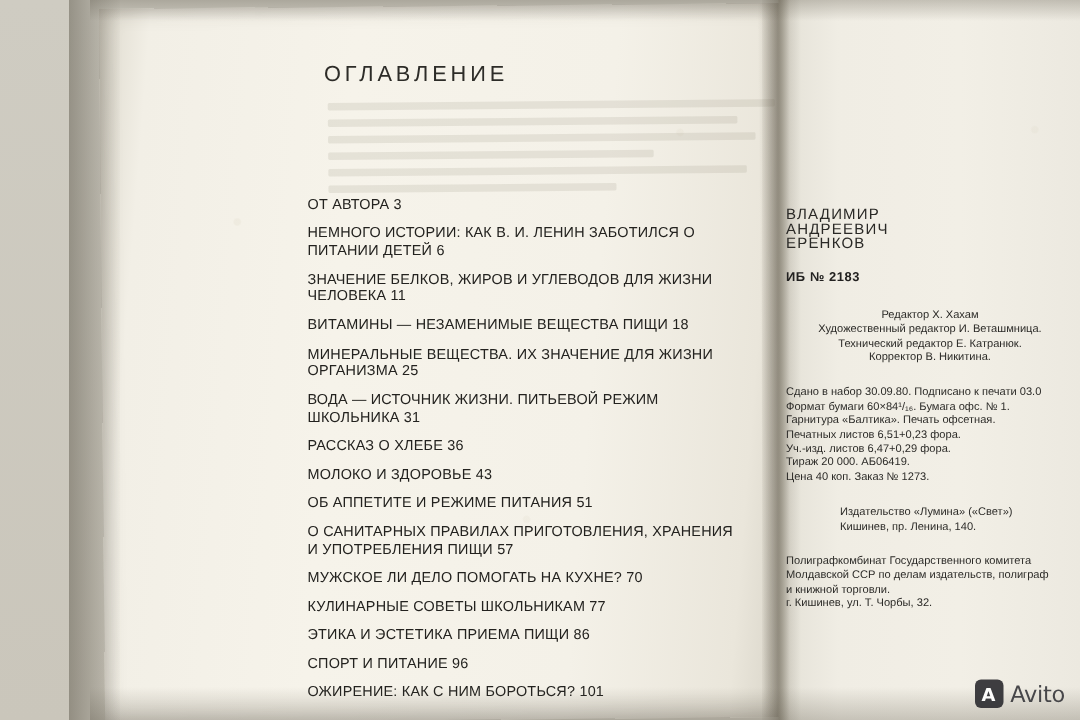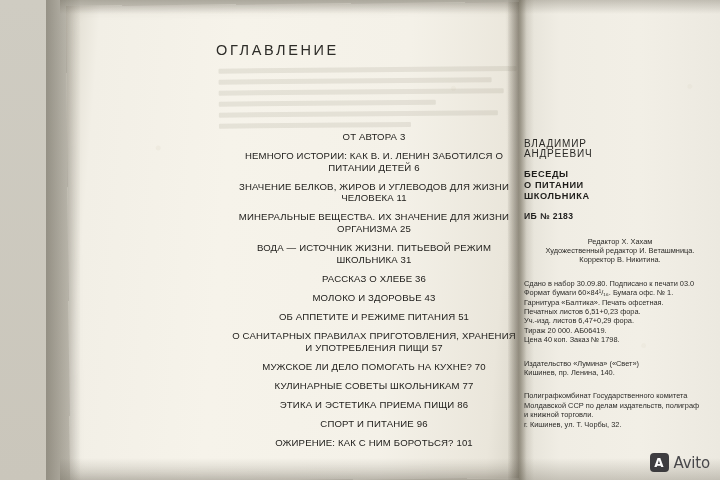--- a/index.html
+++ b/index.html
@@ -104,28 +104,27 @@
     position: absolute;
     left: 216px;
     top: 32px;
     font-size: 14.5px;
     letter-spacing: 2.6px;
     color: #2d2c28;
     font-weight: 400;
   }
   .toc-list {
     position: absolute;
-    left: 229px;
+    left: 205px;
     top: 131px;
     width: 290px;
     color: #23221f;
     font-size: 9.6px;
     line-height: 11.6px;
     letter-spacing: 0.15px;
-    text-align: center;
   }
   .toc-item {
     margin-bottom: 7.5px;
     text-transform: uppercase;
   }
 
   
   .imprint {
     position: absolute;
     left: 524px;
@@ -157,21 +156,21 @@
     margin-bottom: 16px;
     color: #222120;
   }
   .credits, .specs, .publisher, .printer {
     font-size: 7.4px;
     line-height: 9.4px;
     color: #2b2a27;
   }
   .credits { margin-bottom: 14px; text-align: center; }
   .specs { margin-bottom: 14px; }
-  .publisher { margin-bottom: 14px; }
+  .publisher { margin-bottom: 14px; padding-left: 36px; }
   .printer { }
   .credits div, .specs div, .publisher div, .printer div {
     white-space: nowrap;
     overflow: hidden;
   }
 
   
   .watermark {
     position: absolute;
     right: 10px;
@@ -220,20 +219,21 @@
       <div style="width:62%"></div>
     </div>
   </div>
 
   <h1 class="toc-title">ОГЛАВЛЕНИЕ</h1>
 
   <div class="toc-list">
     <div class="toc-item">ОТ АВТОРА  3</div>
     <div class="toc-item">НЕМНОГО ИСТОРИИ: КАК В. И. ЛЕНИН ЗАБОТИЛСЯ О ПИТАНИИ ДЕТЕЙ  6</div>
     <div class="toc-item">ЗНАЧЕНИЕ БЕЛКОВ, ЖИРОВ И УГЛЕВОДОВ ДЛЯ ЖИЗНИ ЧЕЛОВЕКА  11</div>
+    <div class="toc-item">ВИТАМИНЫ — НЕЗАМЕНИМЫЕ ВЕЩЕСТВА ПИЩИ 18</div>
     <div class="toc-item">МИНЕРАЛЬНЫЕ ВЕЩЕСТВА. ИХ ЗНАЧЕНИЕ ДЛЯ ЖИЗНИ ОРГАНИЗМА  25</div>
     <div class="toc-item">ВОДА — ИСТОЧНИК ЖИЗНИ. ПИТЬЕВОЙ РЕЖИМ ШКОЛЬНИКА  31</div>
     <div class="toc-item">РАССКАЗ О ХЛЕБЕ  36</div>
     <div class="toc-item">МОЛОКО И ЗДОРОВЬЕ  43</div>
     <div class="toc-item">ОБ АППЕТИТЕ И РЕЖИМЕ ПИТАНИЯ  51</div>
     <div class="toc-item">О САНИТАРНЫХ ПРАВИЛАХ ПРИГОТОВЛЕНИЯ, ХРАНЕНИЯ И УПОТРЕБЛЕНИЯ ПИЩИ  57</div>
     <div class="toc-item">МУЖСКОЕ ЛИ ДЕЛО ПОМОГАТЬ НА КУХНЕ?  70</div>
     <div class="toc-item">КУЛИНАРНЫЕ СОВЕТЫ ШКОЛЬНИКАМ  77</div>
     <div class="toc-item">ЭТИКА И ЭСТЕТИКА ПРИЕМА ПИЩИ  86</div>
     <div class="toc-item">СПОРТ И ПИТАНИЕ  96</div>
@@ -242,44 +242,41 @@
 
   <div class="page-right">
     <div class="page-texture"></div>
   </div>
   <div class="gutter"></div>
 
   <div class="imprint">
     <div class="author-block">
       <div>ВЛАДИМИР</div>
       <div>АНДРЕЕВИЧ</div>
-    </div>
-
-    <div class="book-title">
-      <div>БЕСЕДЫ</div>
-      <div>О ПИТАНИИ</div>
-      <div>ШКОЛЬНИКА</div>
-    </div>
+      <div>ЕРЕНКОВ</div>
+    </div>
+
 
     <div class="ib-number">ИБ № 2183</div>
 
     <div class="credits">
       <div>Редактор Х. Хахам</div>
       <div>Художественный редактор И. Веташмница.</div>
+      <div>Технический редактор Е. Катранюк.</div>
       <div>Корректор В. Никитина.</div>
     </div>
 
     <div class="specs">
       <div>Сдано в набор 30.09.80. Подписано к печати 03.0</div>
       <div>Формат бумаги 60×84¹/₁₆. Бумага офс. № 1.</div>
       <div>Гарнитура «Балтика». Печать офсетная.</div>
       <div>Печатных листов 6,51+0,23 фора.</div>
       <div>Уч.-изд. листов 6,47+0,29 фора.</div>
       <div>Тираж 20 000. АБ06419.</div>
-      <div>Цена 40 коп. Заказ № 1798.</div>
+      <div>Цена 40 коп. Заказ № 1273.</div>
     </div>
 
     <div class="publisher">
       <div>Издательство «Лумина» («Свет»)</div>
       <div>Кишинев, пр. Ленина, 140.</div>
     </div>
 
     <div class="printer">
       <div>Полиграфкомбинат Государственного комитета</div>
       <div>Молдавской ССР по делам издательств, полиграф</div>

